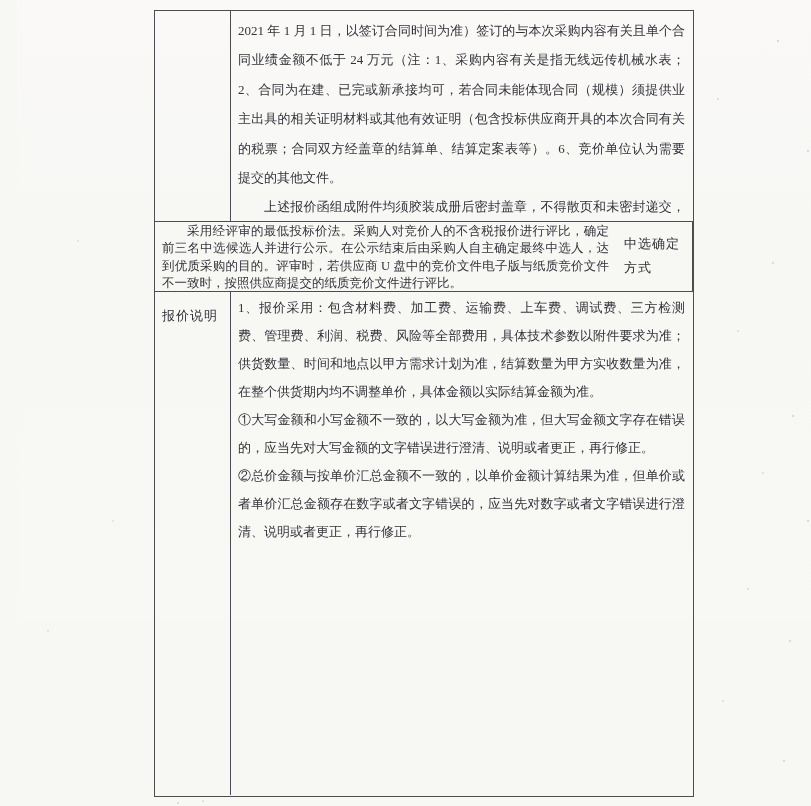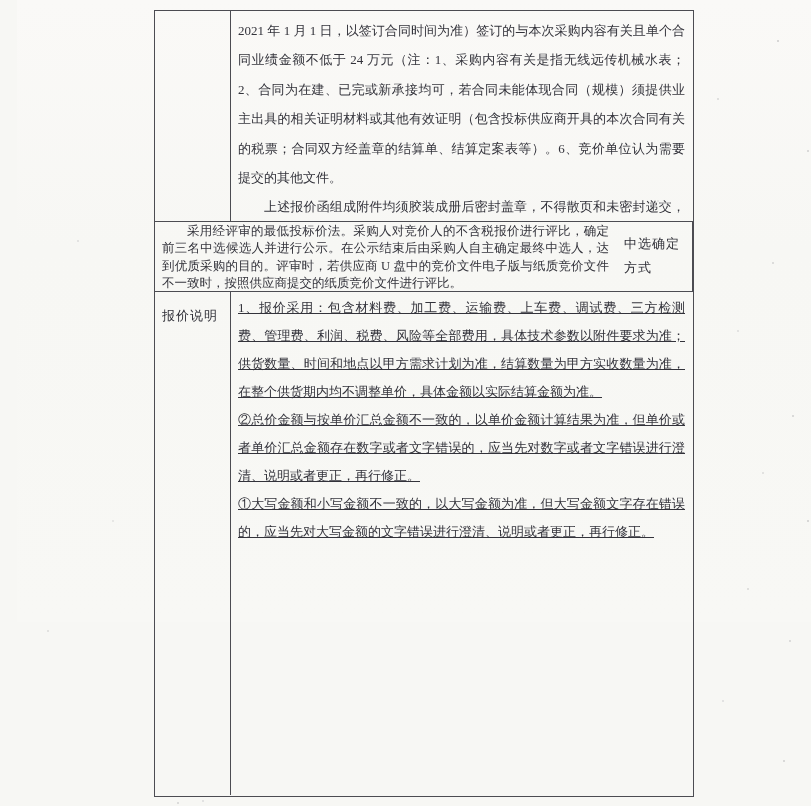--- a/index.html
+++ b/index.html
@@ -94,21 +94,20 @@
   }
   .row-2 .content-cell {
     font-size: 12.5px;
     line-height: 17.4px;
     padding-top: 1px;
   }
   .row-3 .content-cell {
     font-size: 13px;
     line-height: 28px;
     padding-top: 2px;
-    text-decoration: underline;
   }
   .indent { text-indent: 2em; }
 </style>
 </head>
 <body>
 
 <div class="paper">
   <div class="noise"></div>
 
   <div class="doc-table">
@@ -125,20 +124,20 @@
       <div class="cell content-cell">
         <p class="indent">采用经评审的最低投标价法。采购人对竞价人的不含税报价进行评比，确定前三名中选候选人并进行公示。在公示结束后由采购人自主确定最终中选人，达到优质采购的目的。评审时，若供应商 U 盘中的竞价文件电子版与纸质竞价文件不一致时，按照供应商提交的纸质竞价文件进行评比。</p>
       </div>
       <div class="cell label-cell">中选确定方式</div>
     </div>
 
     <div class="row row-3">
       <div class="cell label-cell">报价说明</div>
       <div class="cell content-cell">
         <p>1、报价采用：包含材料费、加工费、运输费、上车费、调试费、三方检测费、管理费、利润、税费、风险等全部费用，具体技术参数以附件要求为准；供货数量、时间和地点以甲方需求计划为准，结算数量为甲方实收数量为准，在整个供货期内均不调整单价，具体金额以实际结算金额为准。</p>
+        <p>①大写金额和小写金额不一致的，以大写金额为准，但大写金额文字存在错误的，应当先对大写金额的文字错误进行澄清、说明或者更正，再行修正。</p>
         <p>②总价金额与按单价汇总金额不一致的，以单价金额计算结果为准，但单价或者单价汇总金额存在数字或者文字错误的，应当先对数字或者文字错误进行澄清、说明或者更正，再行修正。</p>
-        <p>①大写金额和小写金额不一致的，以大写金额为准，但大写金额文字存在错误的，应当先对大写金额的文字错误进行澄清、说明或者更正，再行修正。</p>
 
       </div>
     </div>
 
   </div>
 </div>
 
 </body></html>

